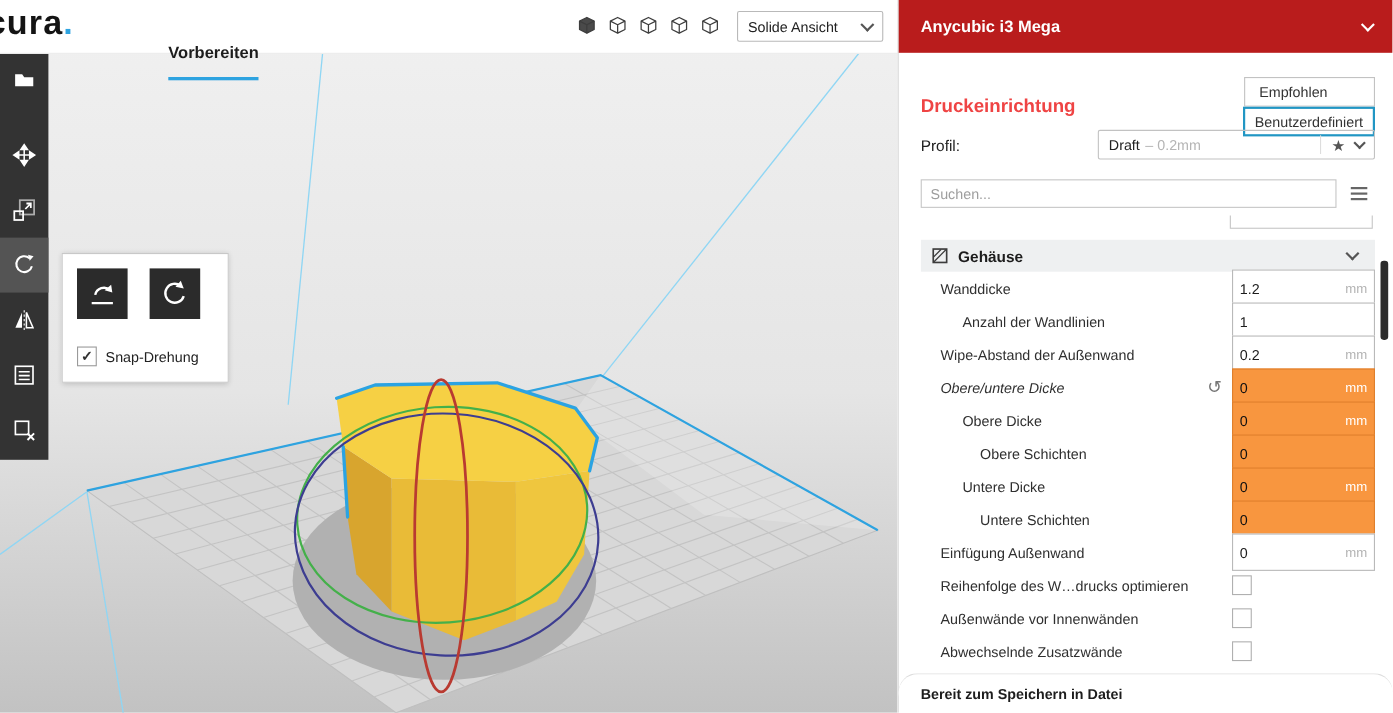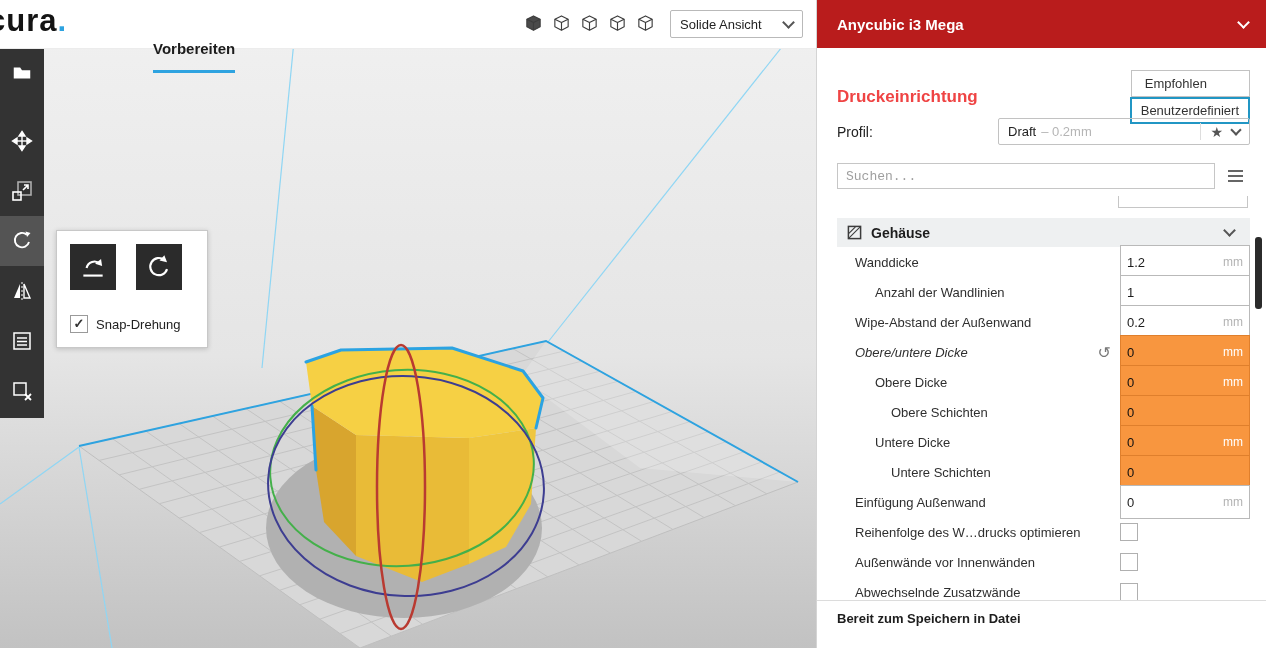--- a/index.html
+++ b/index.html
@@ -61,21 +61,21 @@
   #profile-row{position:absolute;left:20px;right:16px;top:118px;height:27px;display:flex;
                justify-content:space-between;align-items:center;font-size:14px;}
   #profile-dd{width:252px;height:27px;border:1px solid #c2c2c2;border-radius:2px;display:flex;
               align-items:center;padding:0 9px;font-size:13px;box-sizing:border-box;}
   #profile-dd .detail{color:#b5b5b5;margin-left:5px;}
   #profile-dd .flex{flex:1;}
   #profile-dd .vdiv{width:1px;height:17px;background:#ddd;margin:0 9px;}
   #profile-dd .star{color:#555;font-size:14px;margin-right:9px;}
   #search-row{position:absolute;left:20px;top:163px;width:414px;height:26px;display:flex;align-items:center;}
   #search-input{width:378px;height:26px;border:1px solid #c6c6c6;padding:0 8px;font-size:13px;
-                color:#333;box-sizing:border-box;outline:none;font-family:Liberation Mono, monospace;}
+                color:#333;box-sizing:border-box;outline:none;font-family:Liberation Sans, sans-serif;}
   #search-input::placeholder{color:#9e9e9e;}
   #hamburger{margin-left:13px;width:15px;height:2px;background:#666;
              box-shadow:0 5px 0 #666,0 10px 0 #666;margin-top:-10px;}
 
   #settings-scroll{position:absolute;left:20px;right:16px;top:196px;bottom:36px;overflow:hidden;}
   #dd-sliver{position:absolute;top:-14px;right:2px;width:130px;height:26px;
              border:1px solid #c6c6c6;box-sizing:border-box;background:#fff;}
   #section-bar{position:absolute;top:22px;left:0;right:0;height:29px;background:#eef0f1;
                display:flex;align-items:center;padding:0 10px;box-sizing:border-box;}
   #section-bar .stitle{font-size:14px;font-weight:bold;margin-left:9px;color:#1d1d1d;}
@@ -90,23 +90,23 @@
   .ctl{width:130px;height:24px;border:1px solid #b9b9b9;box-sizing:border-box;display:flex;
        align-items:center;padding:16px 6px;background:#fff;flex:0 0 130px;}
   .ctl .val{font-size:13px;color:#1d1d1d;}
   .ctl .unit{margin-left:auto;font-size:12px;color:#b3b3b3;}
   .ctl.changed{background:#f8963f;border-color:#df7f2c;}
   .ctl.changed .val{color:#111;}
   .ctl.changed .unit{color:#fff;}
   .ctlwrap{width:130px;flex:0 0 130px;display:flex;}
   .cb{width:18px;height:18px;border:1px solid #b0b0b0;background:#fff;box-sizing:border-box;}
 
-  #panel-footer{position:absolute;left:0;right:0;bottom:12px;height:36px;border-top:1px solid #dcdcdc;
+  #panel-footer{position:absolute;left:0;right:0;bottom:0;height:36px;border-top:1px solid #dcdcdc;
                 background:#fff;padding:10px 0 0 20px;font-size:13px;font-weight:bold;
-                color:#1d1d1d;box-sizing:border-box;}
+                color:#1d1d1d;box-sizing:border-box;border-radius:17px;}
   #scroll-thumb{position:absolute;right:4px;top:237px;width:7px;height:72px;background:#2b2b2b;
                 border-radius:3px;}
 </style>
 </head>
 <body>
 
 <svg id="viewport" width="816" height="648" viewBox="0 0 816 648">
   <defs>
     <linearGradient id="bgGrad" x1="0" y1="0" x2="0" y2="1">
       <stop offset="0" stop-color="#f1f1f1"></stop>

